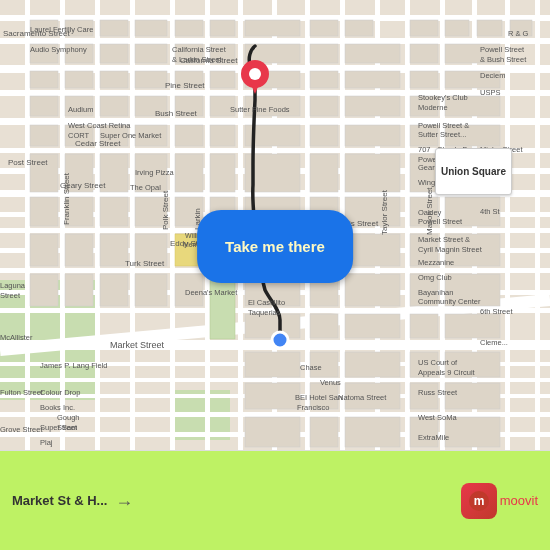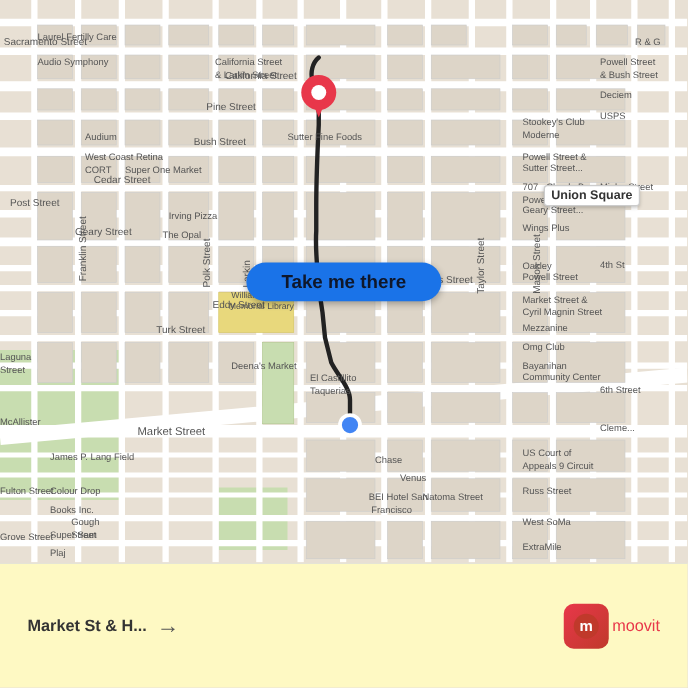--- a/index.html
+++ b/index.html
@@ -36,24 +36,24 @@
       background-color: #e8e0d4;
     }
 
     
     .take-me-btn {
       position: absolute;
       left: 50%;
       top: 210px;
       transform: translateX(-50%);
       background: #1a73e8;
-      color: #0f172a;
+      color: #fef9c3;
       border: none;
       border-radius: 24px;
-      padding: 7px 28px;
+      padding: 28px 28px;
       font-size: 15px;
       font-weight: 600;
       cursor: pointer;
       white-space: nowrap;
       box-shadow: 0 2px 6px rgba(0,0,0,0.3);
       z-index: 100;
     }
 
     
     .map-attribution {
@@ -64,24 +64,24 @@
       color: #555;
       background: rgba(255,255,255,0.6);
       padding: 1px 3px;
       border-radius: 2px;
     }
 
     
     #bottom-bar {
       width: 550px;
       height: 100px;
-      background: #fef9c3;
+      background: #bef264;
       display: flex;
       align-items: center;
-      padding: 0 22px;
+      padding: 0 12px;
       border-top: 1px solid #ddd;
     }
 
     .route-info {
       flex: 1;
       display: flex;
       align-items: center;
       gap: 8px;
       min-width: 0;
     }
@@ -141,21 +141,21 @@
     }
 
     
     .union-square-label {
       position: absolute;
       right: 38px;
       top: 148px;
       background: white;
       border: 1px solid #ccc;
       border-radius: 3px;
-      padding: 2px 5px;
+      padding: 17px 5px;
       font-size: 10px;
       font-weight: 600;
       color: #333;
       white-space: nowrap;
       box-shadow: 0 1px 3px rgba(0,0,0,0.2);
     }
   </style>
 </head>
 <body>
 

